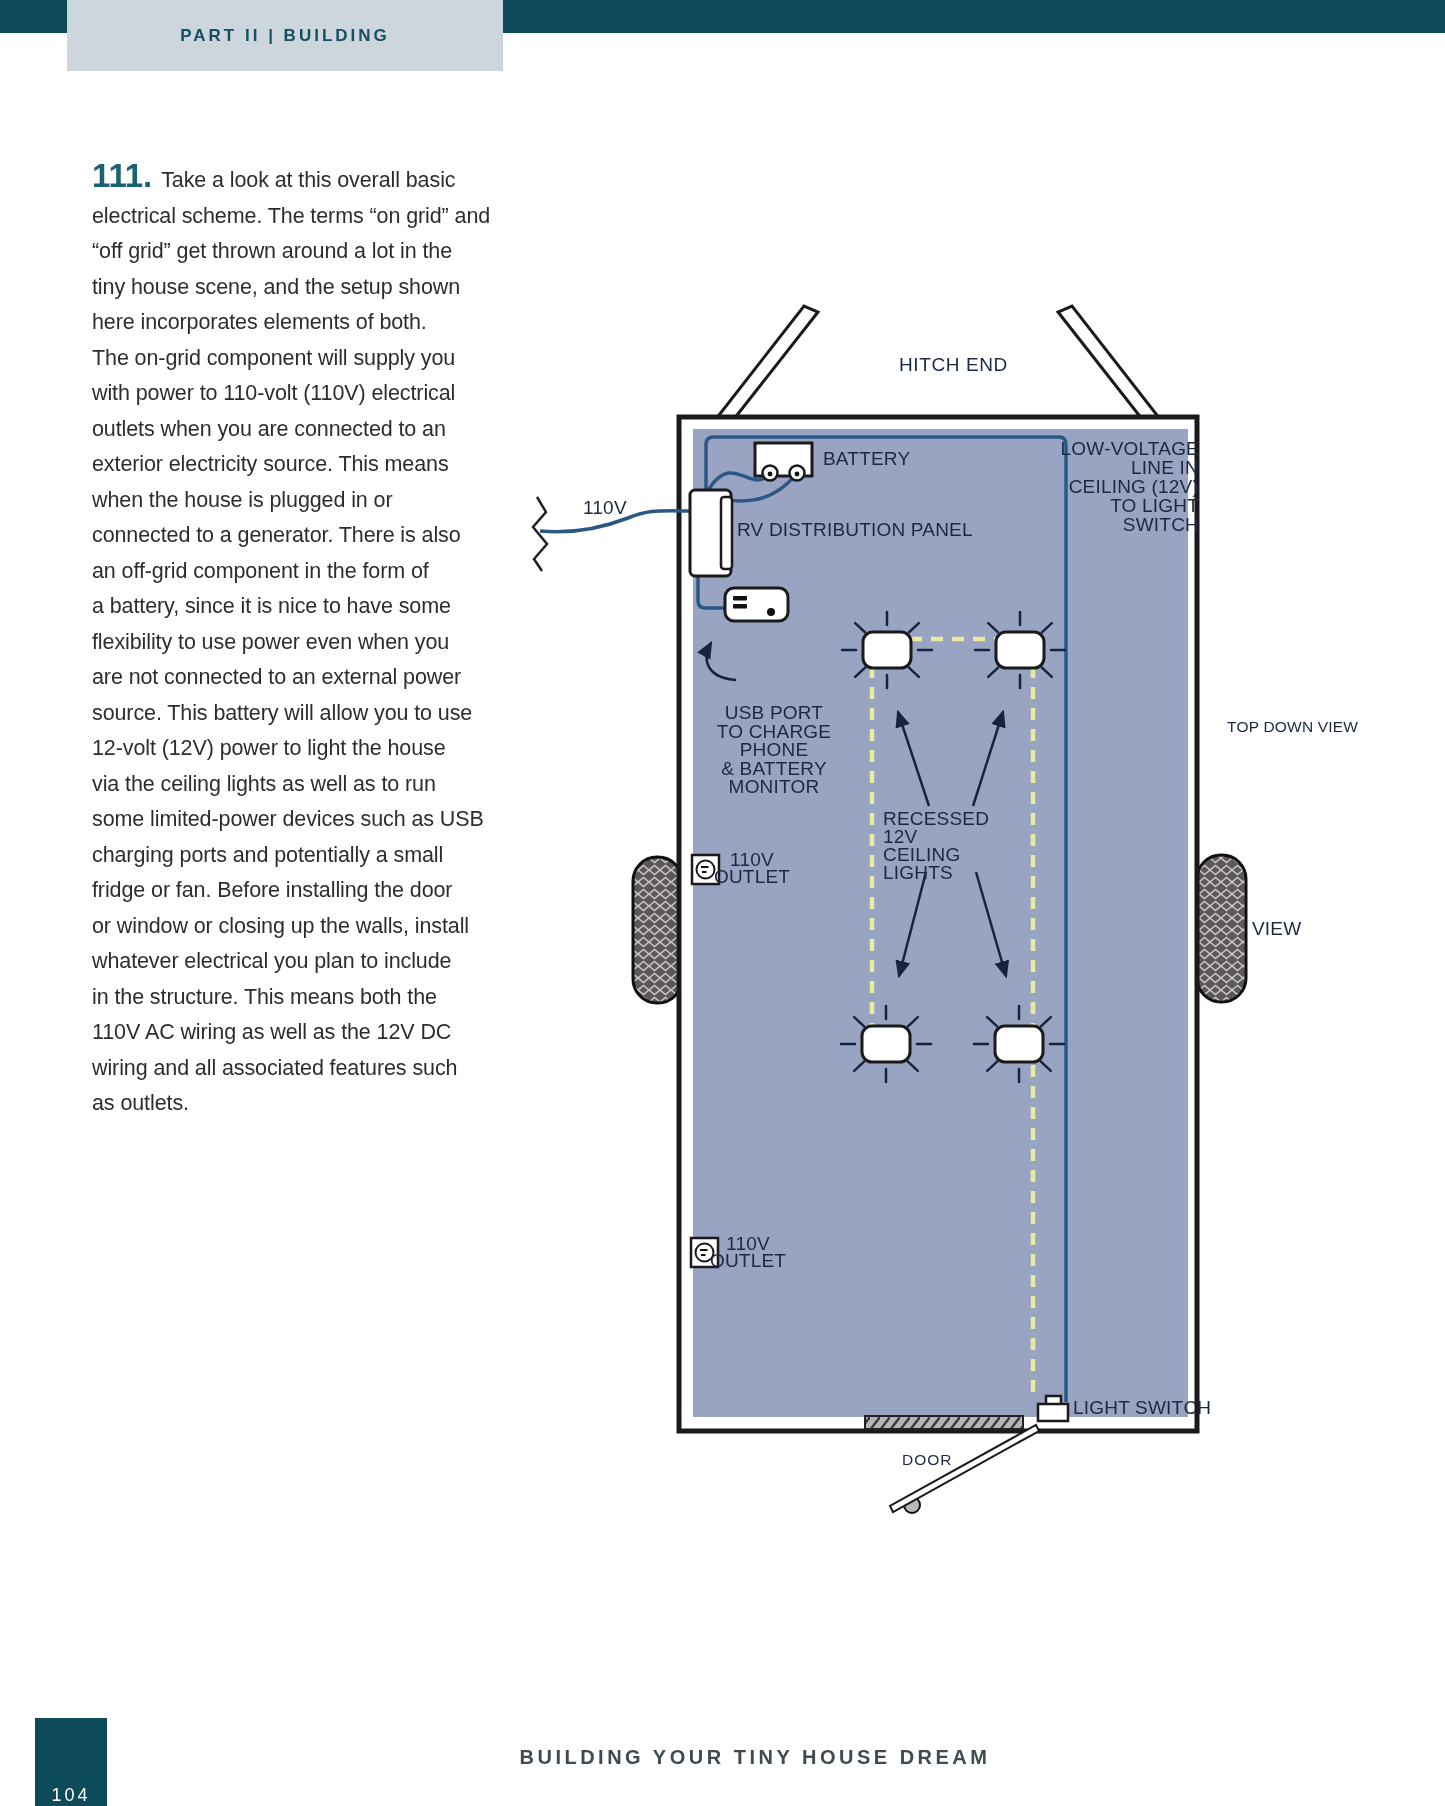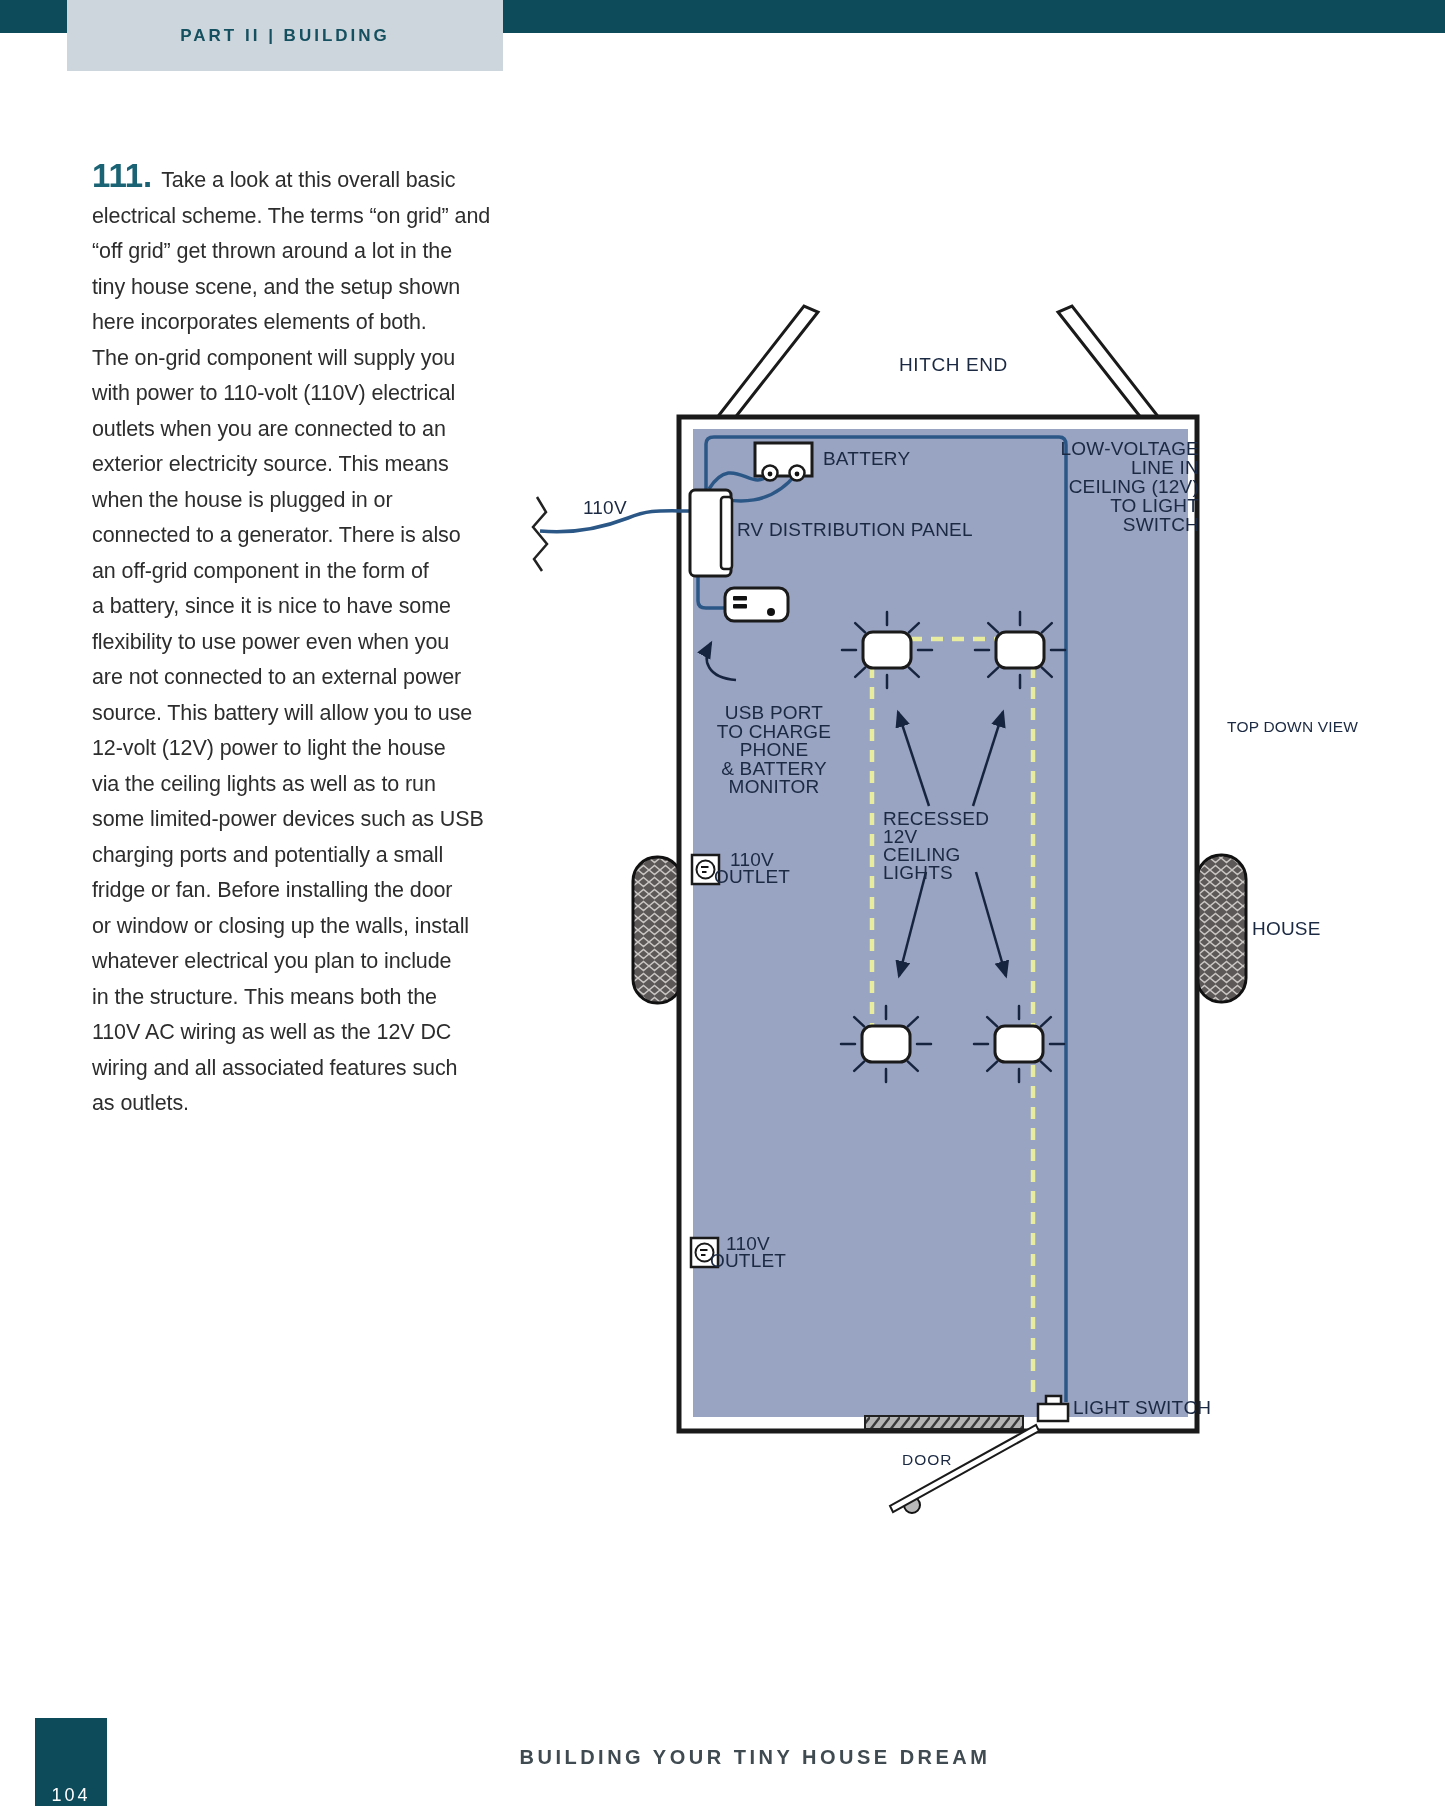--- a/index.html
+++ b/index.html
@@ -247,21 +247,21 @@
 CEILING (12V)
 TO LIGHT SWITCH</div>
   <div class="dlabel" id="lbl-recessed">RECESSED
 12V
 CEILING LIGHTS</div>
   <div class="dlabel" id="lbl-topdown">TOP DOWN VIEW</div>
   <div class="dlabel" id="lbl-outlet1">110V
 OUTLET</div>
   <div class="dlabel" id="lbl-outlet2">110V
 OUTLET</div>
-  <div class="dlabel" id="lbl-wheel">HOUSE</div>
+  <div class="dlabel" id="lbl-wheel">VIEW</div>
   <div class="dlabel" id="lbl-switch">LIGHT SWITCH</div>
   <div class="dlabel" id="lbl-door">DOOR</div>
 
   <div id="page-num-block">
     <span>104</span>
   </div>
   <div id="book-title">BUILDING YOUR TINY HOUSE DREAM</div>
 
 </div>
 

